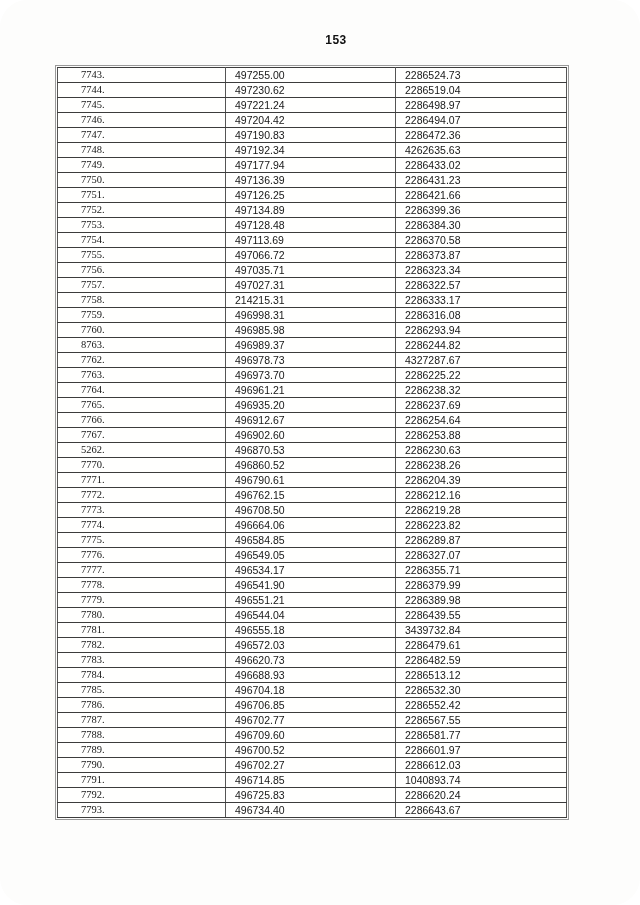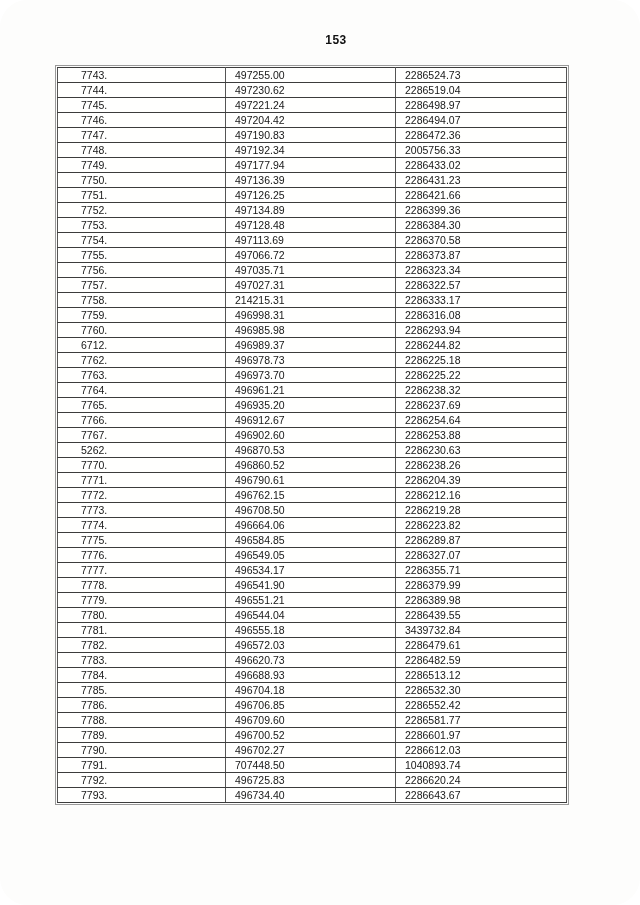--- a/index.html
+++ b/index.html
@@ -48,21 +48,21 @@
     border-left-color: #555;
     border-right-color: #555;
     height: 14px;
     line-height: 14px;
     font-size: 10.5px;
     padding: 0;
     white-space: nowrap;
     overflow: hidden;
     color: #161616;
   }
-  table.coord-table td.idx { padding-left: 23px; }
+  table.coord-table td.idx { padding-left: 23px; font-family: Liberation Serif, serif; }
   table.coord-table td.val { padding-left: 9px; }
 </style>
 </head>
 <body>
 
 <div class="page">
   <div class="page-number">153</div>
 
   <table class="coord-table">
     <colgroup>
@@ -92,21 +92,21 @@
           <td class="val">2286494.07</td>
         </tr>
         <tr>
           <td class="idx">7747.</td>
           <td class="val">497190.83</td>
           <td class="val">2286472.36</td>
         </tr>
         <tr>
           <td class="idx">7748.</td>
           <td class="val">497192.34</td>
-          <td class="val">2005756.33</td>
+          <td class="val">4262635.63</td>
         </tr>
         <tr>
           <td class="idx">7749.</td>
           <td class="val">497177.94</td>
           <td class="val">2286433.02</td>
         </tr>
         <tr>
           <td class="idx">7750.</td>
           <td class="val">497136.39</td>
           <td class="val">2286431.23</td>
@@ -155,28 +155,28 @@
           <td class="idx">7759.</td>
           <td class="val">496998.31</td>
           <td class="val">2286316.08</td>
         </tr>
         <tr>
           <td class="idx">7760.</td>
           <td class="val">496985.98</td>
           <td class="val">2286293.94</td>
         </tr>
         <tr>
-          <td class="idx">6712.</td>
+          <td class="idx">8763.</td>
           <td class="val">496989.37</td>
           <td class="val">2286244.82</td>
         </tr>
         <tr>
           <td class="idx">7762.</td>
           <td class="val">496978.73</td>
-          <td class="val">2286225.18</td>
+          <td class="val">4327287.67</td>
         </tr>
         <tr>
           <td class="idx">7763.</td>
           <td class="val">496973.70</td>
           <td class="val">2286225.22</td>
         </tr>
         <tr>
           <td class="idx">7764.</td>
           <td class="val">496961.21</td>
           <td class="val">2286238.32</td>
@@ -280,37 +280,42 @@
           <td class="idx">7785.</td>
           <td class="val">496704.18</td>
           <td class="val">2286532.30</td>
         </tr>
         <tr>
           <td class="idx">7786.</td>
           <td class="val">496706.85</td>
           <td class="val">2286552.42</td>
         </tr>
         <tr>
+          <td class="idx">7787.</td>
+          <td class="val">496702.77</td>
+          <td class="val">2286567.55</td>
+        </tr>
+        <tr>
           <td class="idx">7788.</td>
           <td class="val">496709.60</td>
           <td class="val">2286581.77</td>
         </tr>
         <tr>
           <td class="idx">7789.</td>
           <td class="val">496700.52</td>
           <td class="val">2286601.97</td>
         </tr>
         <tr>
           <td class="idx">7790.</td>
           <td class="val">496702.27</td>
           <td class="val">2286612.03</td>
         </tr>
         <tr>
           <td class="idx">7791.</td>
-          <td class="val">707448.50</td>
+          <td class="val">496714.85</td>
           <td class="val">1040893.74</td>
         </tr>
         <tr>
           <td class="idx">7792.</td>
           <td class="val">496725.83</td>
           <td class="val">2286620.24</td>
         </tr>
         <tr>
           <td class="idx">7793.</td>
           <td class="val">496734.40</td>

